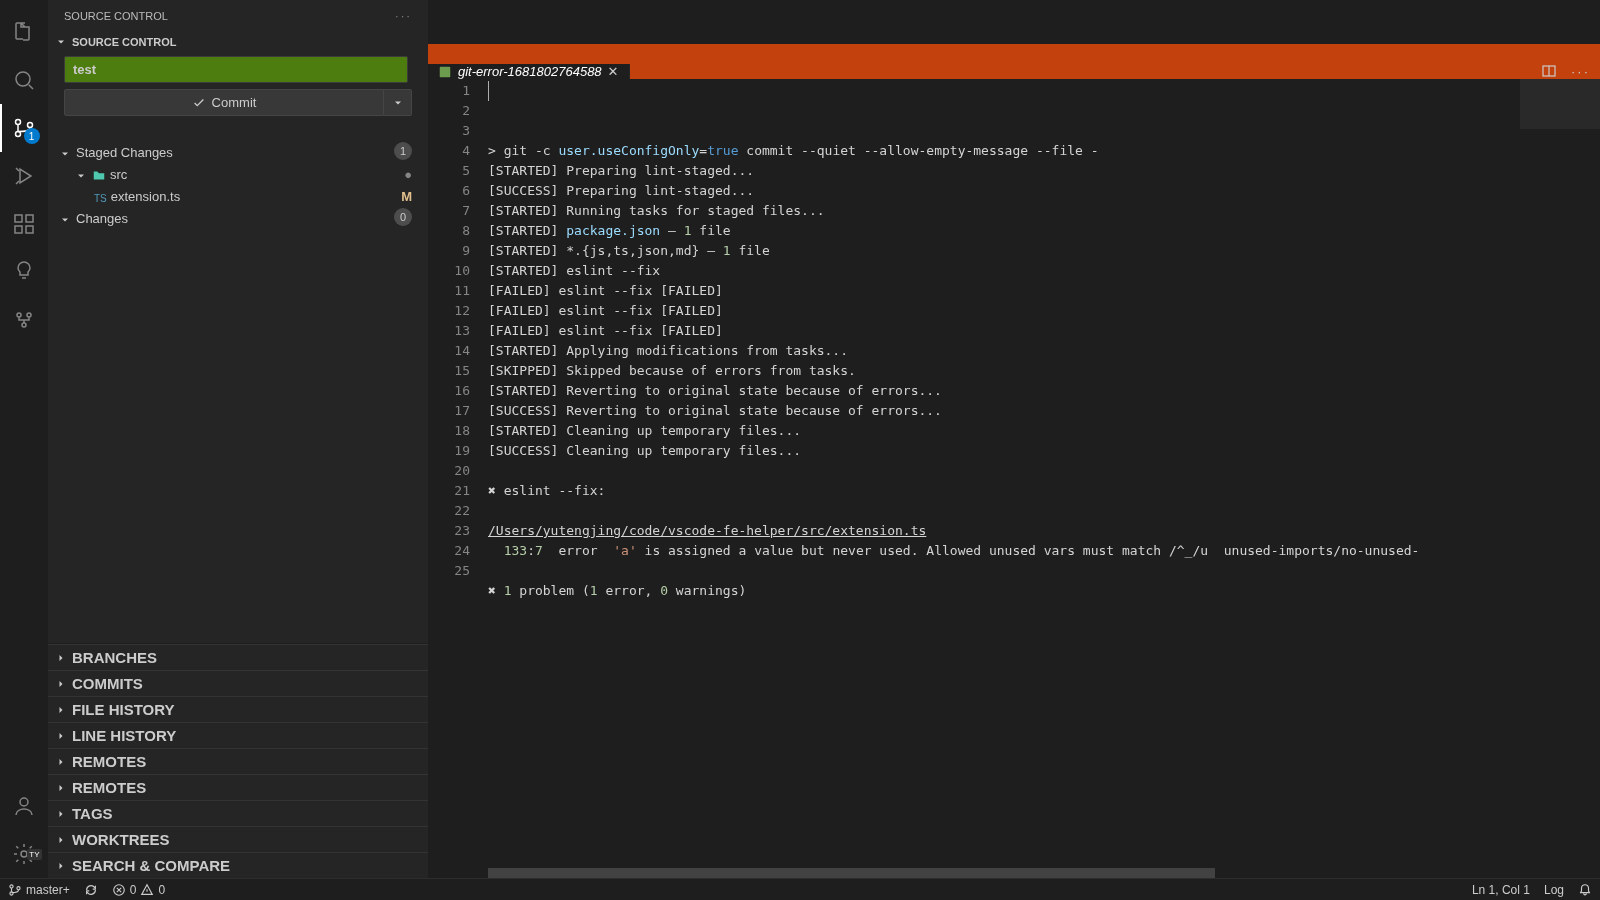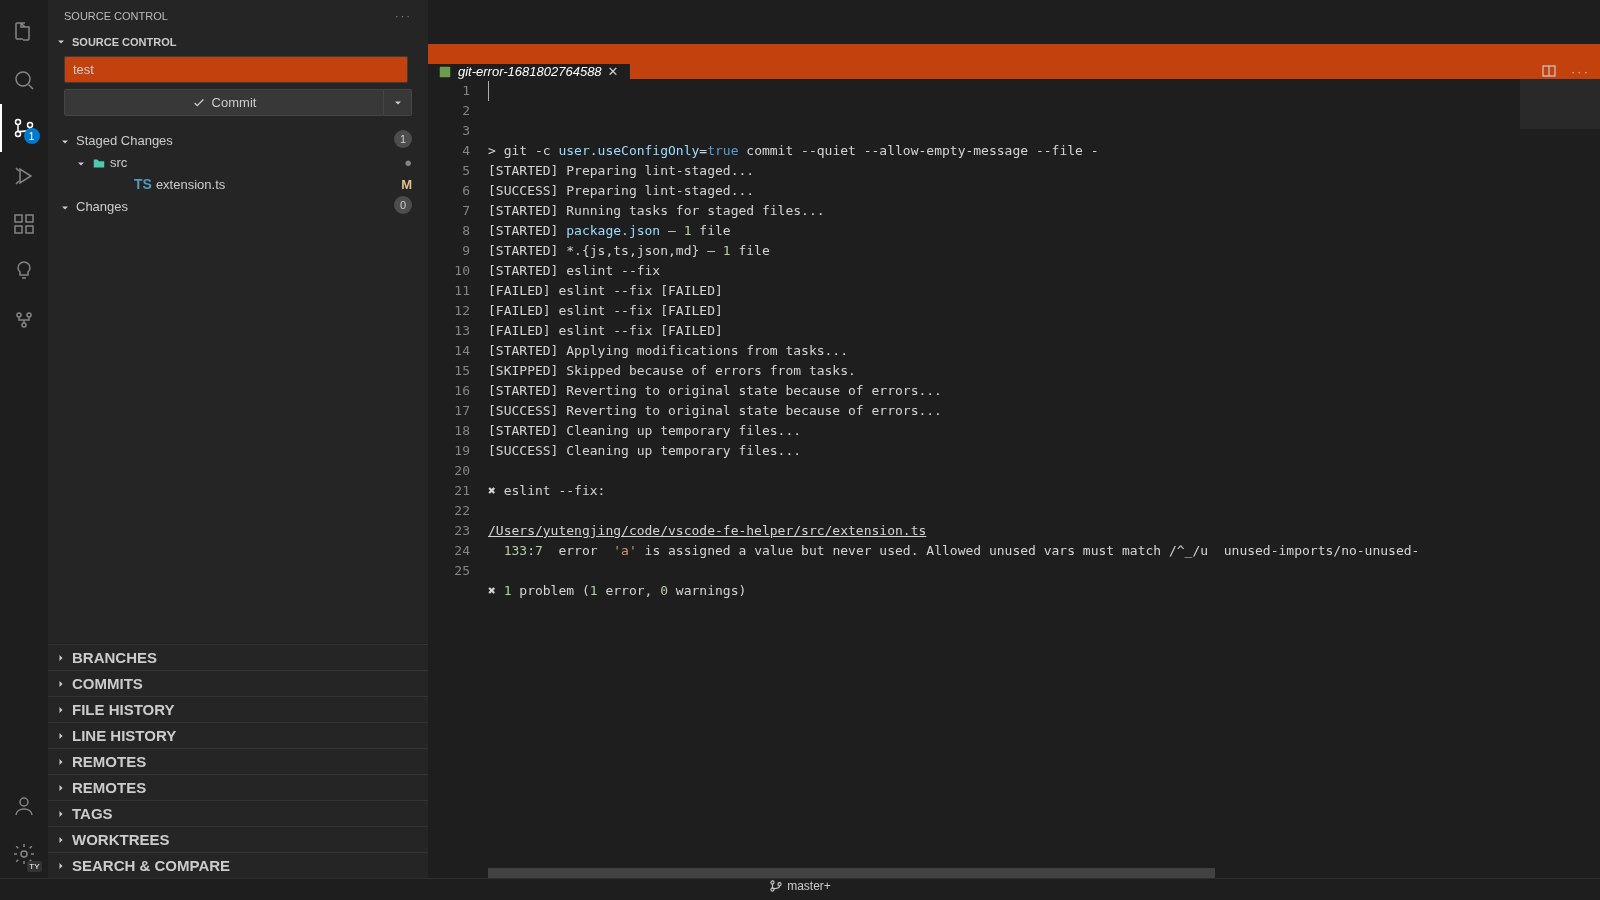--- a/index.html
+++ b/index.html
@@ -60,21 +60,21 @@
   height: 16px;
   font-size: 10px;
   display: flex;
   align-items: center;
   justify-content: center;
   padding: 0 4px;
 }
 .activity-spacer { flex: 1; }
 .text-badge {
   position: absolute;
-  bottom: 6px;
+  bottom: 18px;
   right: 6px;
   font-size: 8px;
   color: #fff;
   background: #333;
   padding: 1px 2px;
   border-radius: 2px;
 }
 .sidebar {
   width: 380px;
   background: #252526;
@@ -109,31 +109,32 @@
   cursor: pointer;
 }
 .chev {
   width: 14px;
   display: inline-flex;
   justify-content: center;
   color: #cccccc;
 }
 .commit-input {
   margin: 4px 20px 6px 16px;
-  background: #c2410c;
+  background: #4d7c0f;
   border: 1px solid #3c3c3c;
   color: #cccccc;
   padding: 5px 8px;
   font-size: 13px;
   font-family: inherit;
   outline: none;
   border-radius: 2px;
+  font-weight: bold;
 }
 .commit-row {
-  margin: 0 16px 12px 16px;
+  margin: 0 16px 24px 16px;
   display: flex;
 }
 .commit-btn {
   flex: 1;
   background: #383838;
   border: 1px solid #454545;
   color: #cccccc;
   padding: 5px 0;
   display: flex;
   align-items: center;
@@ -179,23 +180,22 @@
   margin-left: auto;
   color: #e2c08d;
   font-weight: 600;
 }
 .tree-row .status-dot {
   margin-left: auto;
   color: #858585;
 }
 .tree-row .ts-badge {
   color: #519aba;
-  font-size: 14px;
-  font-weight: 700;
-  margin-left: 40px;
+  font-size: 10px;
+  font-weight: 400;
 }
 .tree-row .folder-icon {
   color: #4ec9b0;
 }
 .indent1 { padding-left: 26px; }
 .indent2 { padding-left: 46px; }
 .sidebar-bottom {
   border-top: 1px solid #1e1e1e;
 }
 .collapsed-section {
@@ -311,21 +311,20 @@
 .status-bar {
   height: 22px;
   background: #1e1e1e;
   border-top: 1px solid #2d2d2d;
   display: flex;
   align-items: center;
   font-size: 12px;
   color: #cccccc;
   padding: 0 8px;
   gap: 14px;
-  flex-direction: column;
 }
 .status-bar .spacer { flex: 1; }
 .status-item { display: flex; align-items: center; gap: 4px; cursor: pointer; }
 svg { display: block; }
 </style>
 </head>
 <body>
 
 <div class="main-area">
 

